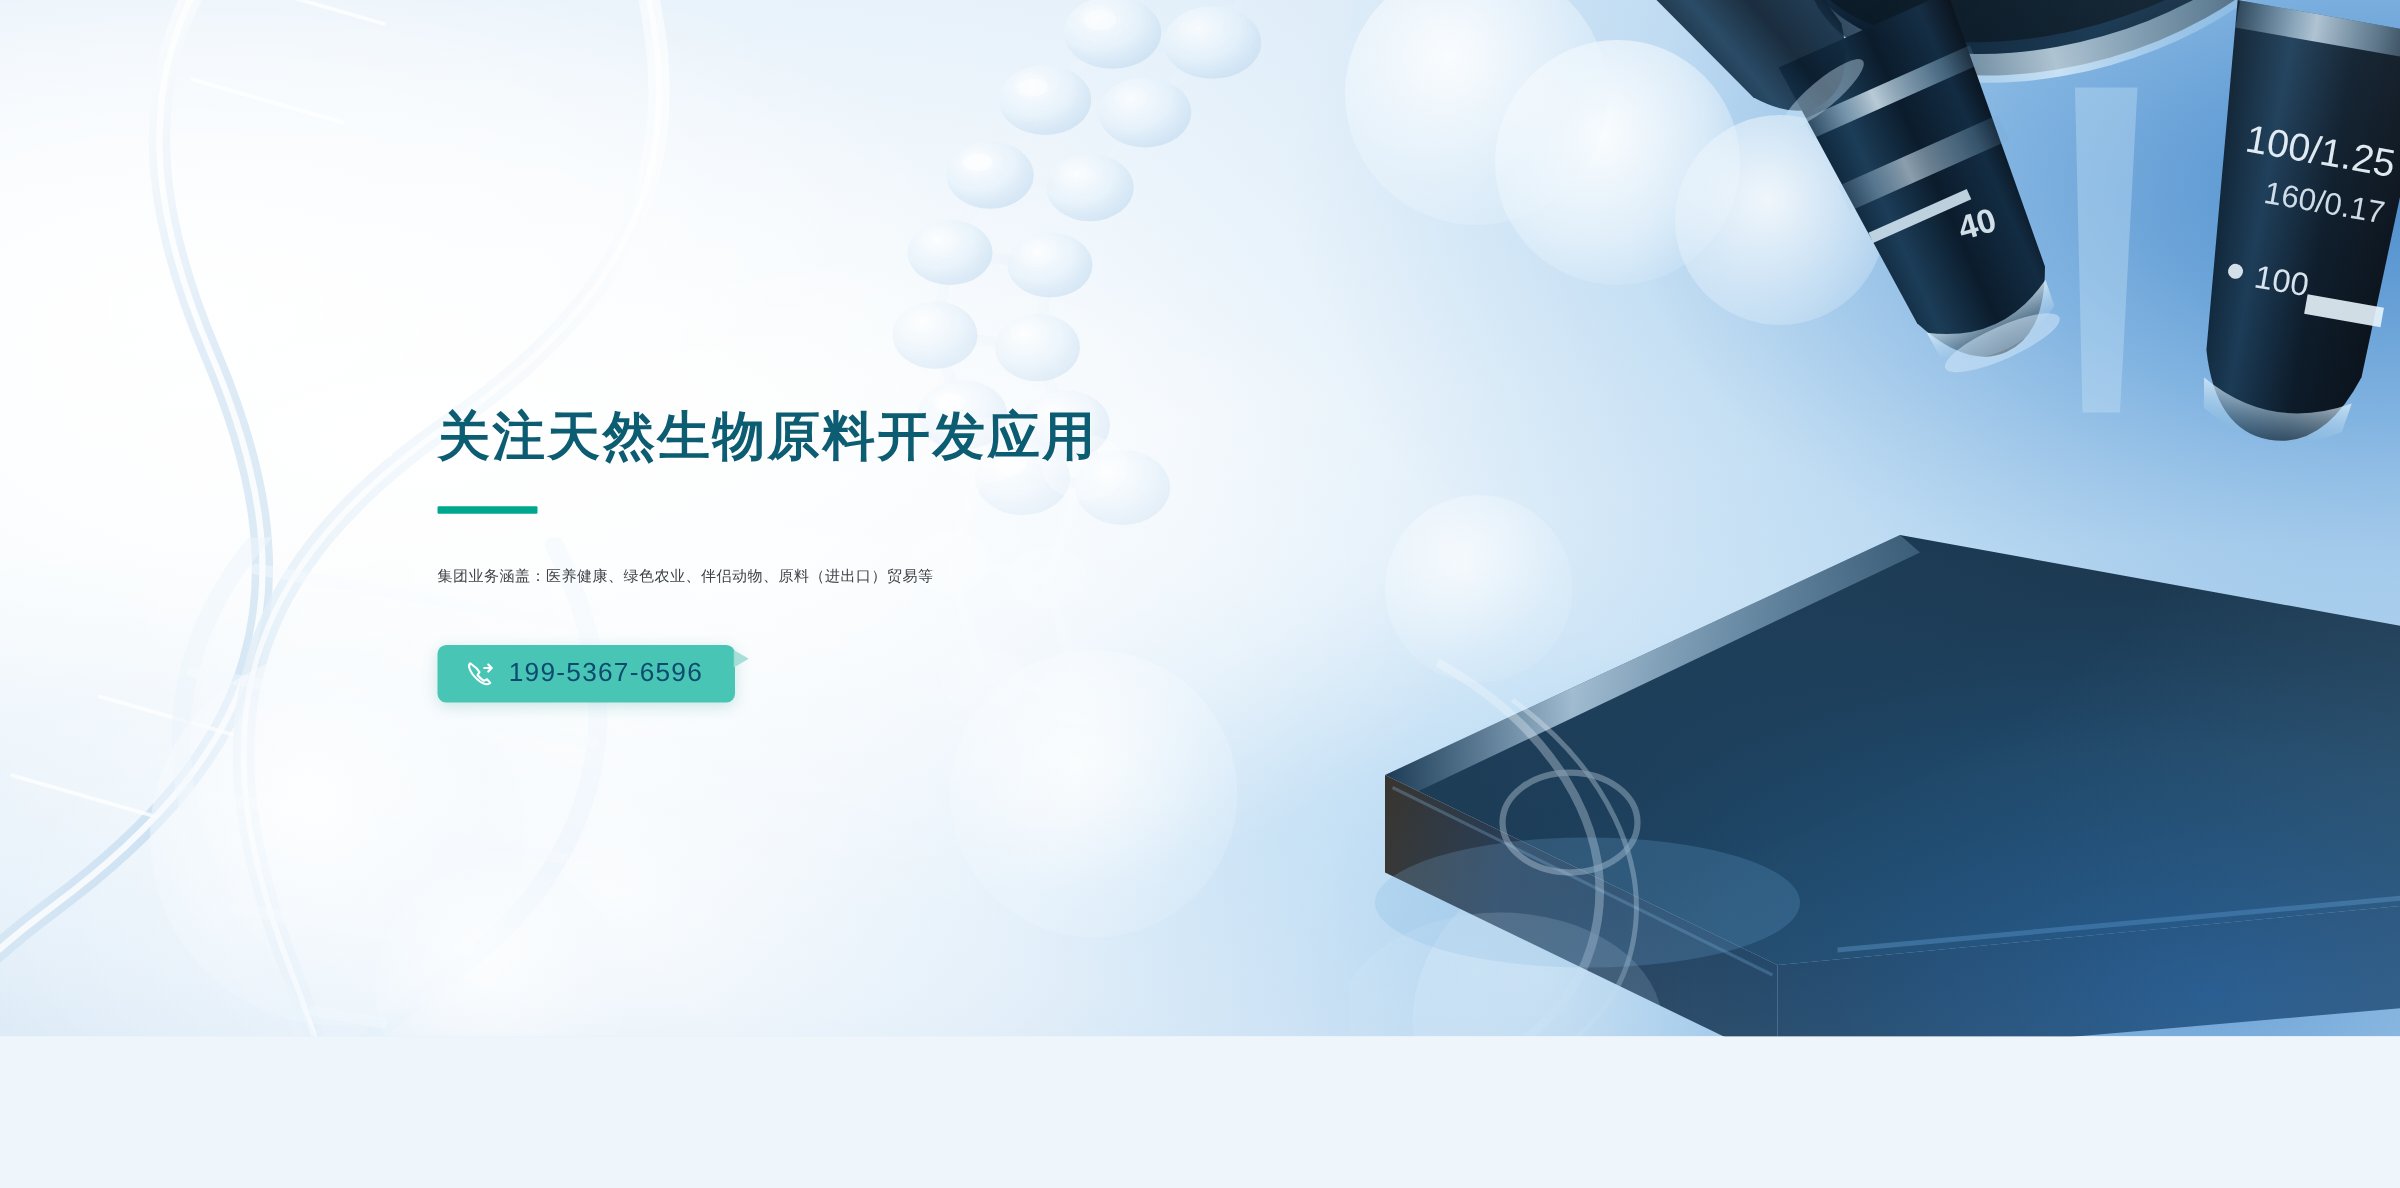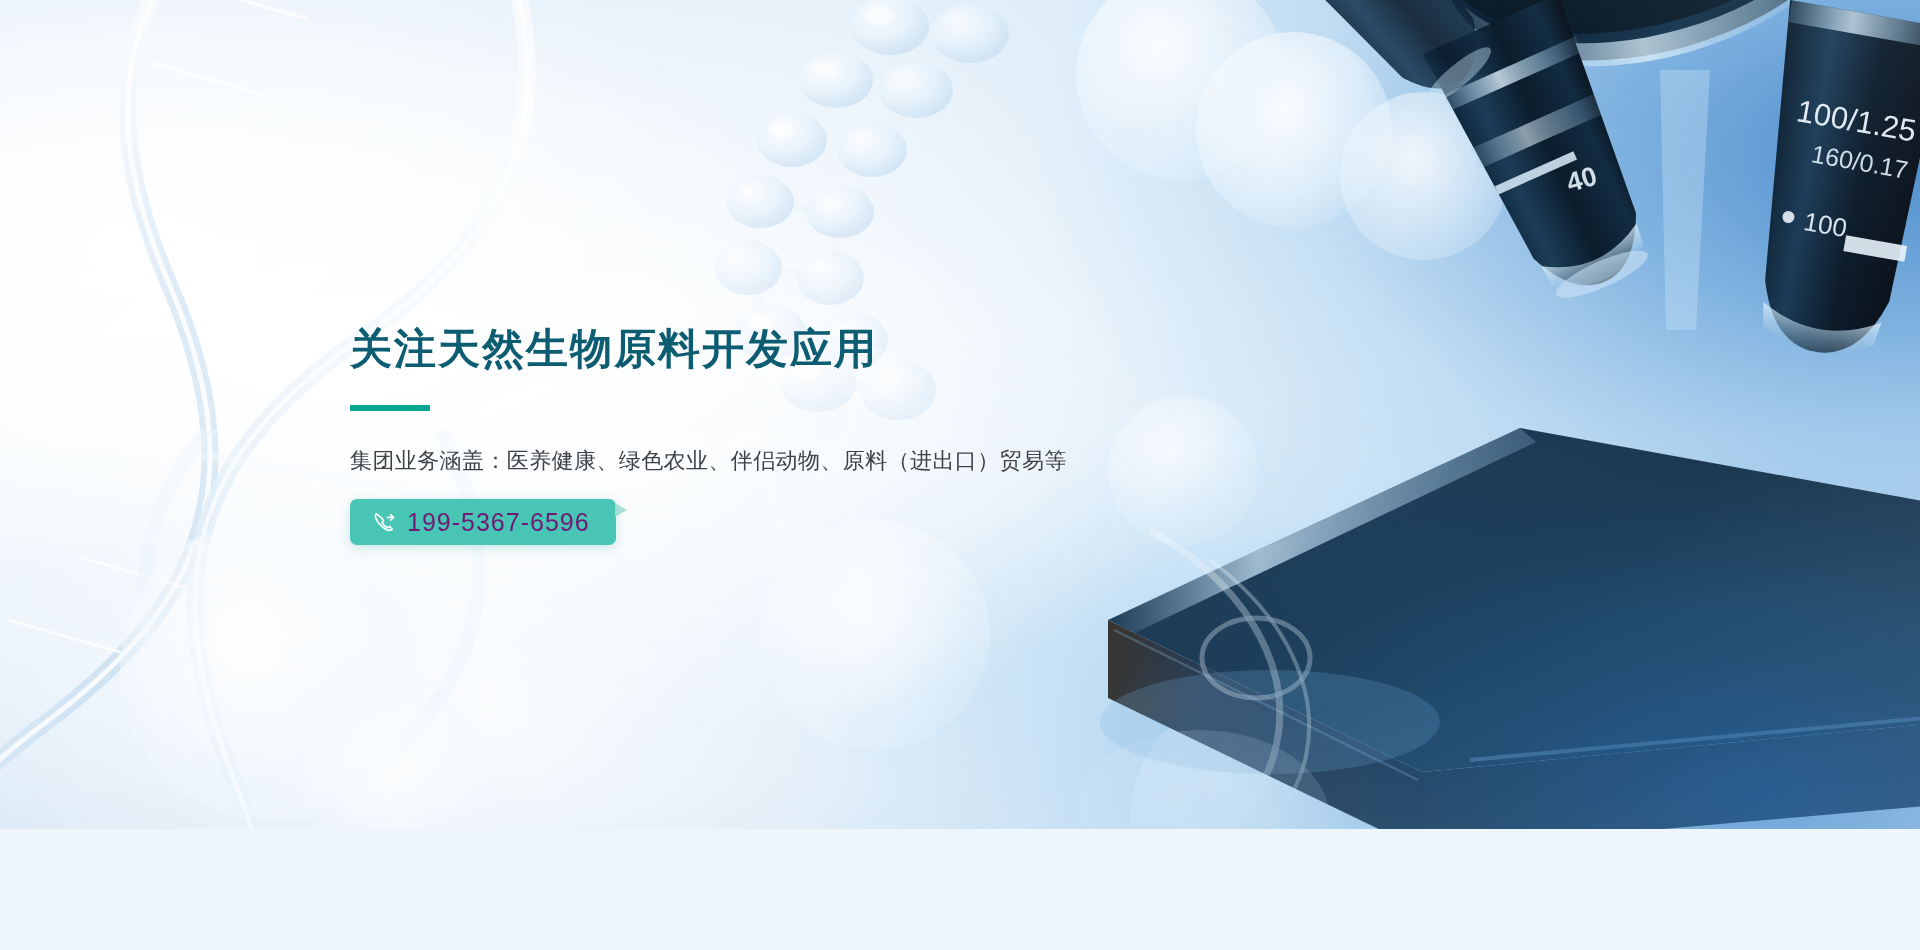--- a/index.html
+++ b/index.html
@@ -65,31 +65,31 @@
   }
   .headline{
     font-size:42px; font-weight:bold; letter-spacing:2px;
     color:#0c5c72; line-height:1.15; white-space:nowrap;
     text-shadow:0 1px 2px rgba(255,255,255,.85), 0 0 22px rgba(255,255,255,.6);
   }
   .rule{
     margin-top:32px; width:80px; height:6px; background:#00a78f; border-radius:1px;
   }
   .blurb{
-    margin-top:33px; color:#3d4247; font-size:22px; line-height:34px;
+    margin-top:33px; color:#3d4247; font-size:12px; line-height:34px;
     letter-spacing:.4px;
     text-shadow:0 1px 1px rgba(255,255,255,.8);
   }
   .blurb p{ white-space:nowrap; }
 
   .tel{
-    margin-top:21px; position:relative; display:inline-flex; align-items:center;
+    margin-top:38px; position:relative; display:inline-flex; align-items:center;
     gap:11px; height:46px; padding:0 26px 0 22px;
-    background:#48c5b5; border-radius:7px; color:#701a75;
-    font-size:25px; letter-spacing:1px; cursor:pointer;
+    background:#48c5b5; border-radius:7px; color:#0c4a6e;
+    font-size:21px; letter-spacing:1px; cursor:pointer;
     box-shadow:0 3px 12px rgba(40,150,140,.22);
   }
   .tel .tail{
     position:absolute; right:-11px; top:4px;
     width:0; height:0; border-left:12px solid #9fdcd4;
     border-top:7px solid transparent; border-bottom:7px solid transparent;
     opacity:.92;
   }
   .tel svg{ display:block; }
 </style>

